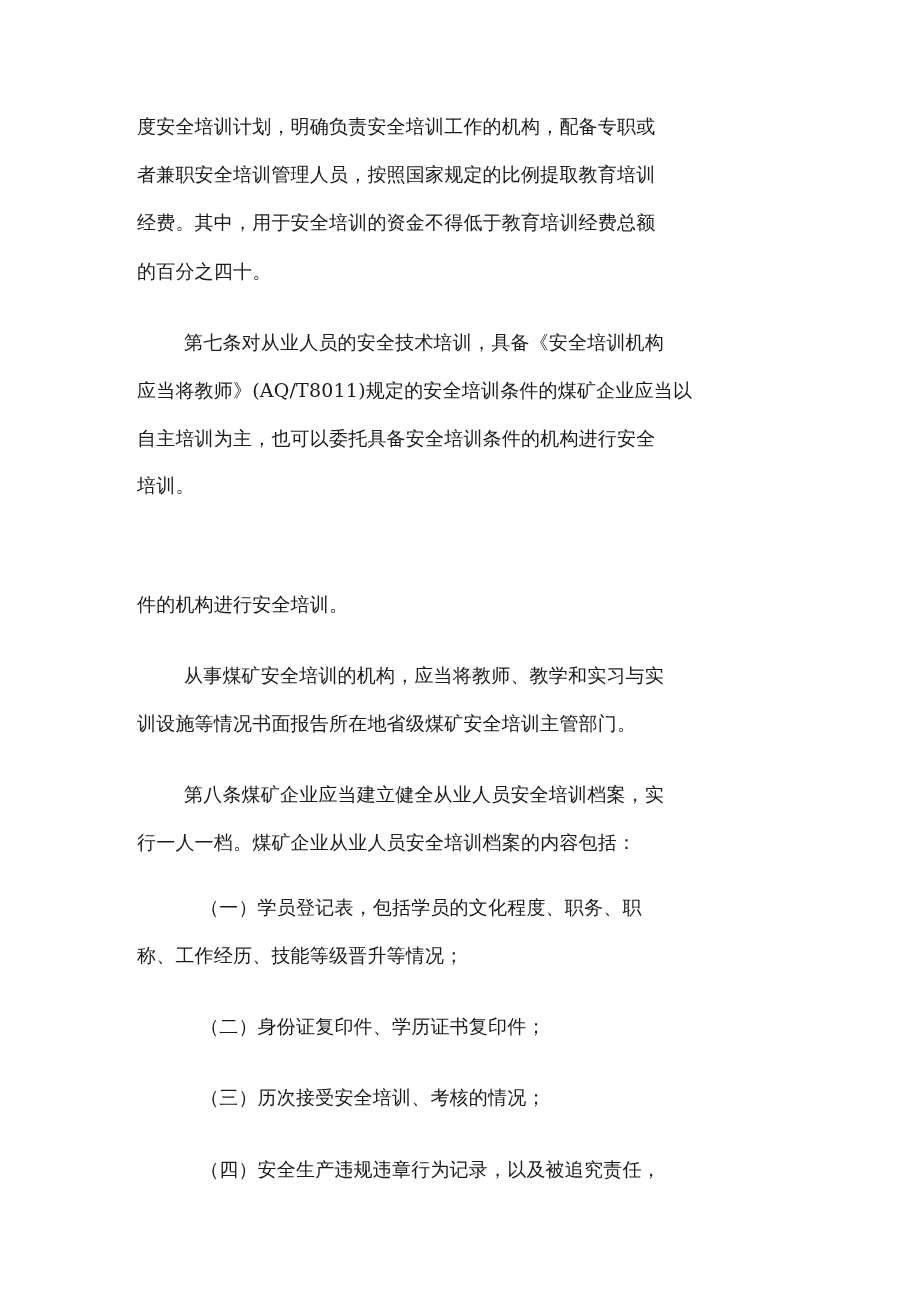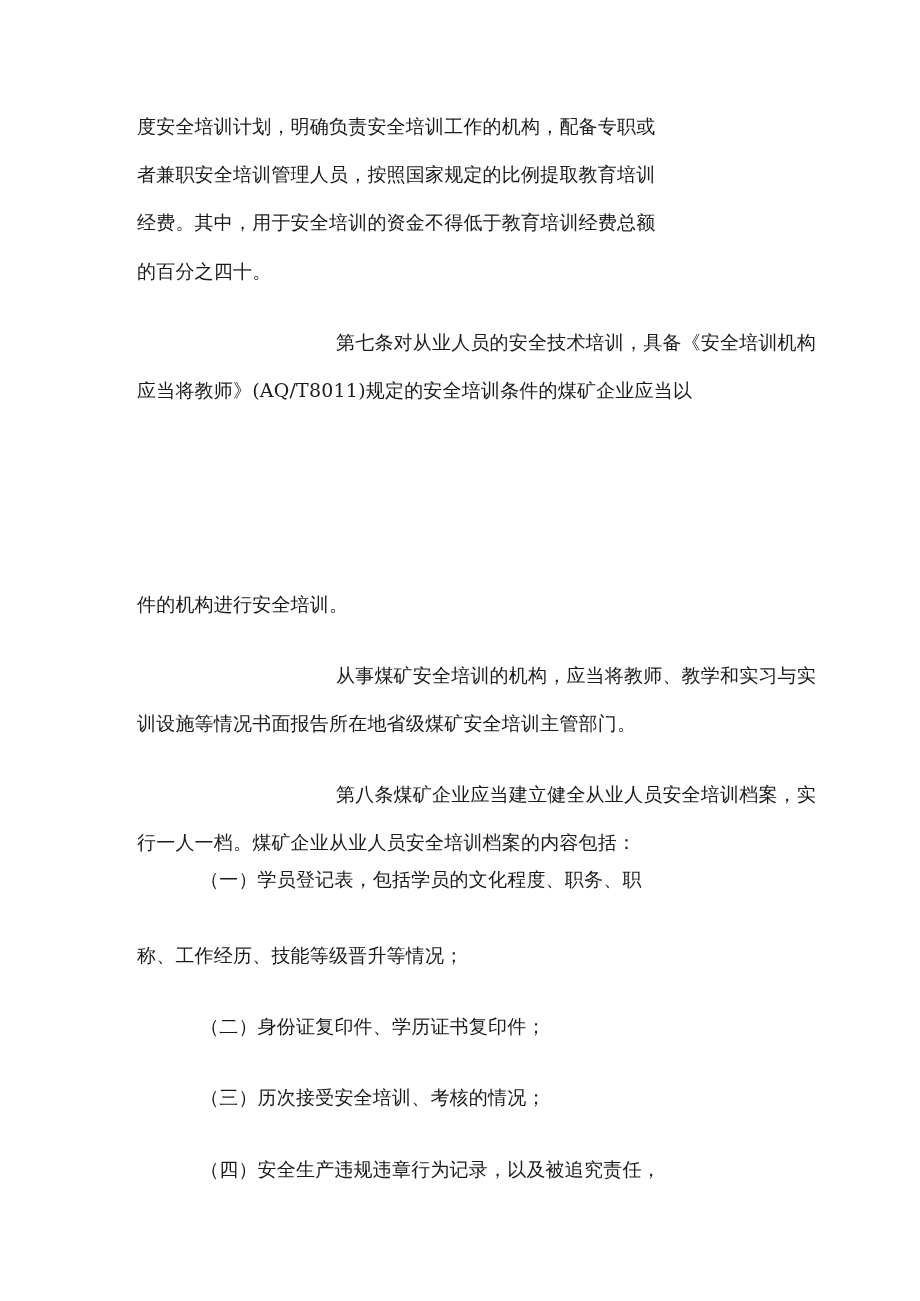--- a/index.html
+++ b/index.html
@@ -24,45 +24,47 @@
   .line {
     position: absolute;
     left: 137px;
     width: 640px;
     height: 30px;
     font-size: 19px;
     line-height: 30px;
     white-space: nowrap;
     letter-spacing: 0.2px;
   }
-  .indent-para { left: 176px; text-align: right; }
+  .indent-para { left: 184px; }
   .indent-item { left: 200px; }
 </style>
 </head>
 <body>
 
 <div class="page">
 
   <div class="line" style="top:111px">度安全培训计划，明确负责安全培训工作的机构，配备专职或</div>
   <div class="line" style="top:159px">者兼职安全培训管理人员，按照国家规定的比例提取教育培训</div>
   <div class="line" style="top:207px">经费。其中，用于安全培训的资金不得低于教育培训经费总额</div>
   <div class="line" style="top:256px">的百分之四十。</div>
 
   <div class="line indent-para" style="top:327px">第七条对从业人员的安全技术培训，具备《安全培训机构</div>
   <div class="line" style="top:375px">应当将教师》(AQ/T8011)规定的安全培训条件的煤矿企业应当以</div>
+  <div class="line" style="top:423px">自主培训为主，也可以委托具备安全培训条件的机构进行安全</div>
+  <div class="line" style="top:470px">培训。</div>
 
   <div class="line" style="top:589px">件的机构进行安全培训。</div>
 
   <div class="line indent-para" style="top:660px">从事煤矿安全培训的机构，应当将教师、教学和实习与实</div>
   <div class="line" style="top:708px">训设施等情况书面报告所在地省级煤矿安全培训主管部门。</div>
 
   <div class="line" style="top:827px">行一人一档。煤矿企业从业人员安全培训档案的内容包括：</div>
   <div class="line indent-para" style="top:779px">第八条煤矿企业应当建立健全从业人员安全培训档案，实</div>
 
-  <div class="line indent-item" style="top:864px">（一）学员登记表，包括学员的文化程度、职务、职</div>
+  <div class="line indent-item" style="top:892px">（一）学员登记表，包括学员的文化程度、职务、职</div>
   <div class="line" style="top:940px">称、工作经历、技能等级晋升等情况；</div>
 
   <div class="line indent-item" style="top:1011px">（二）身份证复印件、学历证书复印件；</div>
 
   <div class="line indent-item" style="top:1082px">（三）历次接受安全培训、考核的情况；</div>
 
   <div class="line indent-item" style="top:1154px">（四）安全生产违规违章行为记录，以及被追究责任，</div>
 
 </div>
 

